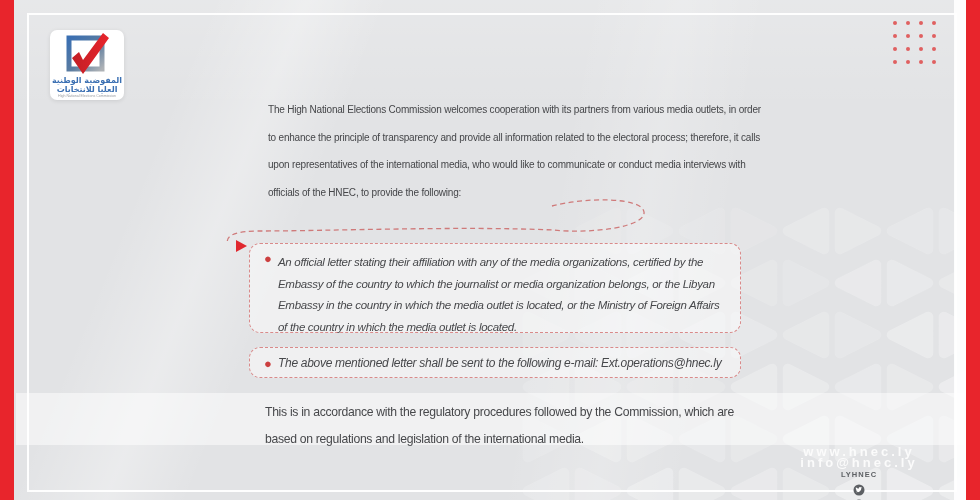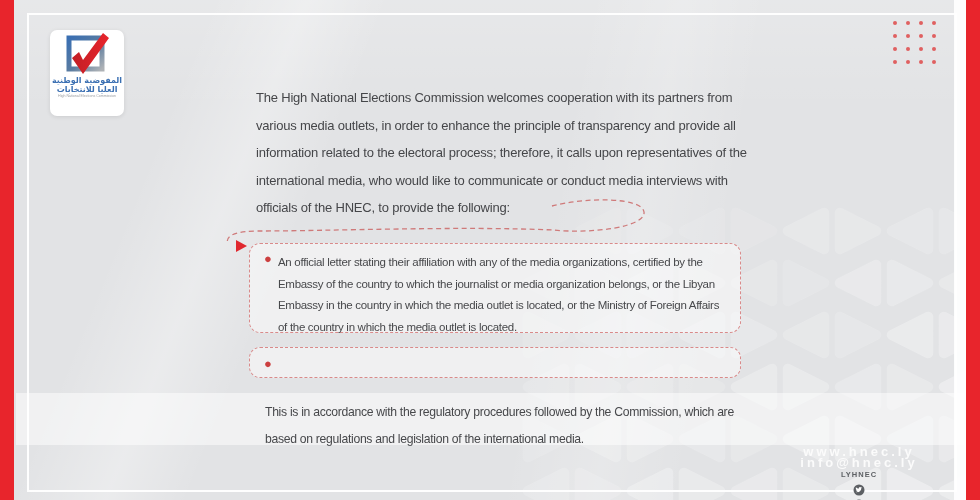--- a/index.html
+++ b/index.html
@@ -16,43 +16,43 @@
       linear-gradient(180deg, rgba(255,255,255,.18) 0%, rgba(255,255,255,0) 22%);
   }
   .tri-svg{position:absolute;inset:0;z-index:1;pointer-events:none;}
   .band{position:absolute;left:16px;top:393px;width:948px;height:52px;background:rgba(255,255,255,.5);z-index:2;}
   .frame{position:absolute;left:27px;top:13px;width:926px;height:475px;border:2px solid rgba(255,255,255,.95);z-index:3;}
   .white-strip{position:absolute;top:0;left:954px;width:12px;height:500px;background:rgba(255,255,255,.9);z-index:6;}
   .red-bar{position:absolute;top:0;width:14px;height:500px;background:#e8252c;z-index:7;}
   .red-bar.left{left:0;}
   .red-bar.right{left:966px;}
 
-  .logo-card{position:absolute;left:50px;top:30px;width:74px;height:86px;background:#fff;border-radius:7px;
+  .logo-card{position:absolute;left:50px;top:30px;width:74px;height:70px;background:#fff;border-radius:7px;
     box-shadow:0 1px 4px rgba(0,0,0,.10);z-index:5;}
   .logo-card svg{display:block;}
   .logo-ar{font-family:"DejaVu Sans",sans-serif;font-weight:bold;font-size:8px;fill:#3a6fb2;}
   .logo-en{font-size:3.6px;fill:#9a9da1;}
 
   .title-pill{position:absolute;left:306px;top:32px;width:382px;height:30px;z-index:5;
     background:#fdfdfd;border-radius:15px;box-shadow:0 1px 3px rgba(0,0,0,.13);
     display:flex;align-items:center;justify-content:center;}
   .title-pill span{font-size:15.5px;font-weight:bold;letter-spacing:-.2px;color:#353638;}
 
   .dots{position:absolute;left:893px;top:21px;z-index:5;display:grid;
     grid-template-columns:repeat(4,4px);grid-auto-rows:4px;gap:9px;}
   .dots i{width:4px;height:4px;border-radius:50%;background:#e06060;}
 
-  .intro{position:absolute;left:252px;top:80px;width:494px;margin:4px;z-index:5;
-    font-size:13px;letter-spacing:-.2px;line-height:27.5px;color:#454649;}
+  .intro{position:absolute;left:252px;top:80px;width:494px;margin:16px;z-index:5;
+    font-size:10px;letter-spacing:-.2px;line-height:27.5px;color:#454649;}
 
   .decor{position:absolute;inset:0;z-index:4;pointer-events:none;}
 
   .req-box{position:absolute;left:249px;width:492px;border:1.5px dashed #d98a8a;border-radius:11px;
     background:rgba(255,255,255,.48);z-index:5;box-sizing:border-box;}
-  .req-box .txt{margin:0;color:#47484b;}
+  .req-box .txt{margin:0;color:#47484b;font-style:italic;}
   .box1{top:243px;height:90px;padding:8px 14px 0 28px;}
   .box1 .txt{font-size:11.5px;letter-spacing:-.3px;line-height:21.5px;}
   .box2{top:347px;height:31px;padding:0 10px 0 28px;display:flex;align-items:center;}
   .box2 .txt{font-size:12px;letter-spacing:-.3px;white-space:nowrap;}
   .bullet{position:absolute;left:14px;color:#cc3f3f;font-size:13px;}
   .box1 .bullet{top:7px;}
   .box2 .bullet{top:8px;}
 
   .closing{position:absolute;left:257px;top:391px;width:492px;margin:8px;z-index:5;
     font-size:12.2px;letter-spacing:-.3px;line-height:27px;color:#47484b;}
@@ -179,20 +179,21 @@
     <polygon points="236,240 247,246 236,252" fill="#e0282f"></polygon>
   </svg>
 
   <div class="req-box box1">
     <span class="bullet">●</span>
     <p class="txt">An official letter stating their affiliation with any of the media organizations, certified by the Embassy of the country to which the journalist or media organization belongs, or the Libyan Embassy in the country in which the media outlet is located, or the Ministry of Foreign Affairs of the country in which the media outlet is located.</p>
   </div>
 
   <div class="req-box box2">
     <span class="bullet">●</span>
+    <p class="txt">The above mentioned letter shall be sent to the following e-mail: Ext.operations@hnec.ly</p>
   </div>
 
   <p class="closing">This is in accordance with the regulatory procedures followed by the Commission, which are based on regulations and legislation of the international media.</p>
 
   <div class="footer">
     <div class="site">www.hnec.ly</div>
     <div class="email">info@hnec.ly</div>
     <div class="social">
       <span>LYHNEC</span>
       <svg width="12" height="12" viewBox="0 0 12 12">

